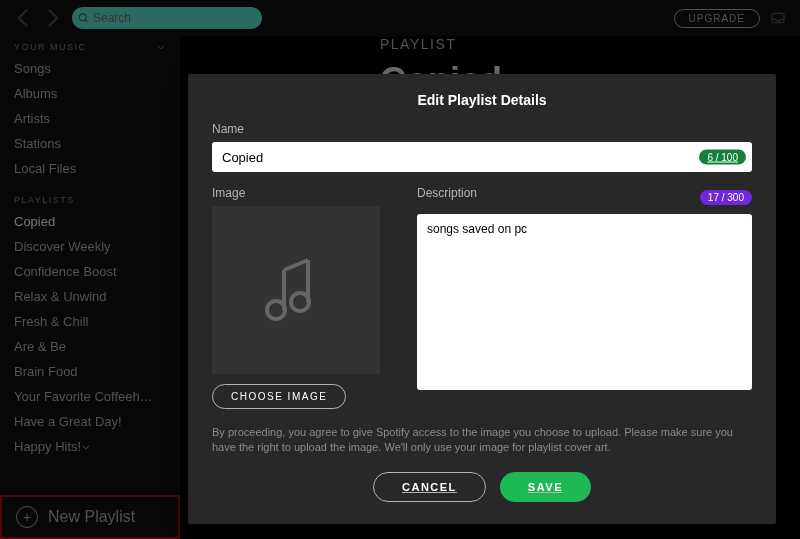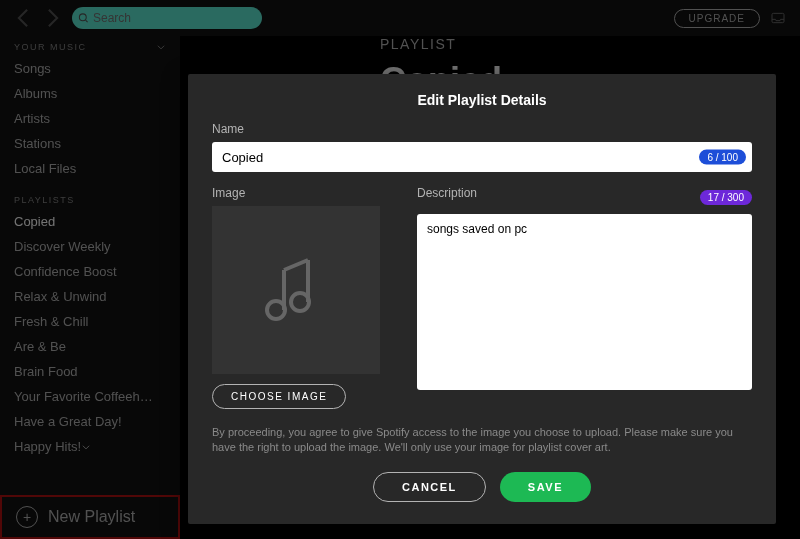--- a/index.html
+++ b/index.html
@@ -33,37 +33,37 @@
   .pl-title { font-size: 36px; font-weight: 700; color: #fff; }
 
   
   .overlay { position: absolute; inset: 0; background: rgba(0,0,0,0.55); }
   .modal { position: absolute; left: 188px; top: 74px; width: 588px; background: #282828; border-radius: 2px; padding: 18px 24px 22px; color: #b3b3b3; box-shadow: 0 8px 24px rgba(0,0,0,0.6); }
   .modal-title { text-align: center; color: #fff; font-size: 14px; font-weight: 600; margin-bottom: 14px; }
 
   .field-label { font-size: 12px; color: #b3b3b3; margin-bottom: 6px; }
   .name-row { position: relative; margin-bottom: 14px; }
   .name-input { width: 100%; height: 30px; background: #fff; border: none; border-radius: 3px; padding: 0 56px 0 10px; font-size: 13px; color: #000; outline: none; }
-  .badge { position: absolute; right: 6px; top: 50%; transform: translateY(-50%); background: #1d4ed8; color: #fff; font-size: 10px; padding: 2px 8px; border-radius: 10px; }
+  .badge { position: absolute; right: 6px; top: 50%; transform: translateY(-50%); background: #15803d; color: #fff; font-size: 10px; padding: 2px 8px; border-radius: 10px; text-decoration: underline; }
 
   .cols { display: flex; gap: 20px; }
   .img-col { width: 185px; }
   .desc-col { flex: 1; position: relative; }
   .desc-header { display: flex; justify-content: space-between; align-items: center; margin-bottom: 6px; }
   .badge2 { background: #6d28d9; color: #fff; font-size: 10px; padding: 2px 8px; border-radius: 10px; }
 
   .img-placeholder { width: 168px; height: 168px; background: #333; display: flex; align-items: center; justify-content: center; margin-bottom: 10px; }
   .img-placeholder svg { width: 80px; height: 80px; color: #666; }
   .choose-image { border: 1px solid #b3b3b3; border-radius: 16px; padding: 6px 18px; font-size: 10px; letter-spacing: 1.5px; background: transparent; color: #fff; cursor: pointer; }
 
   .desc-input { width: 100%; height: 176px; background: #fff; border: none; border-radius: 3px; padding: 8px 10px; font-size: 12px; color: #000; resize: none; outline: none; font-family: inherit; }
 
   .legal { font-size: 11px; color: #8a8a8a; margin-top: 16px; line-height: 1.4; }
 
-  .modal-actions { display: flex; justify-content: center; gap: 14px; margin-top: 16px; }
+  .modal-actions { display: flex; justify-content: center; gap: 14px; margin-top: 16px; text-decoration: underline; }
   .btn { border-radius: 18px; padding: 8px 28px; font-size: 11px; letter-spacing: 1.5px; cursor: pointer; font-weight: 600; }
   .btn-cancel { background: transparent; border: 1px solid #b3b3b3; color: #fff; }
   .btn-save { background: #1db954; border: none; color: #fff; }
 
   .chevron { width: 10px; height: 10px; }
 </style>
 </head>
 <body>
 
 <div class="app">

